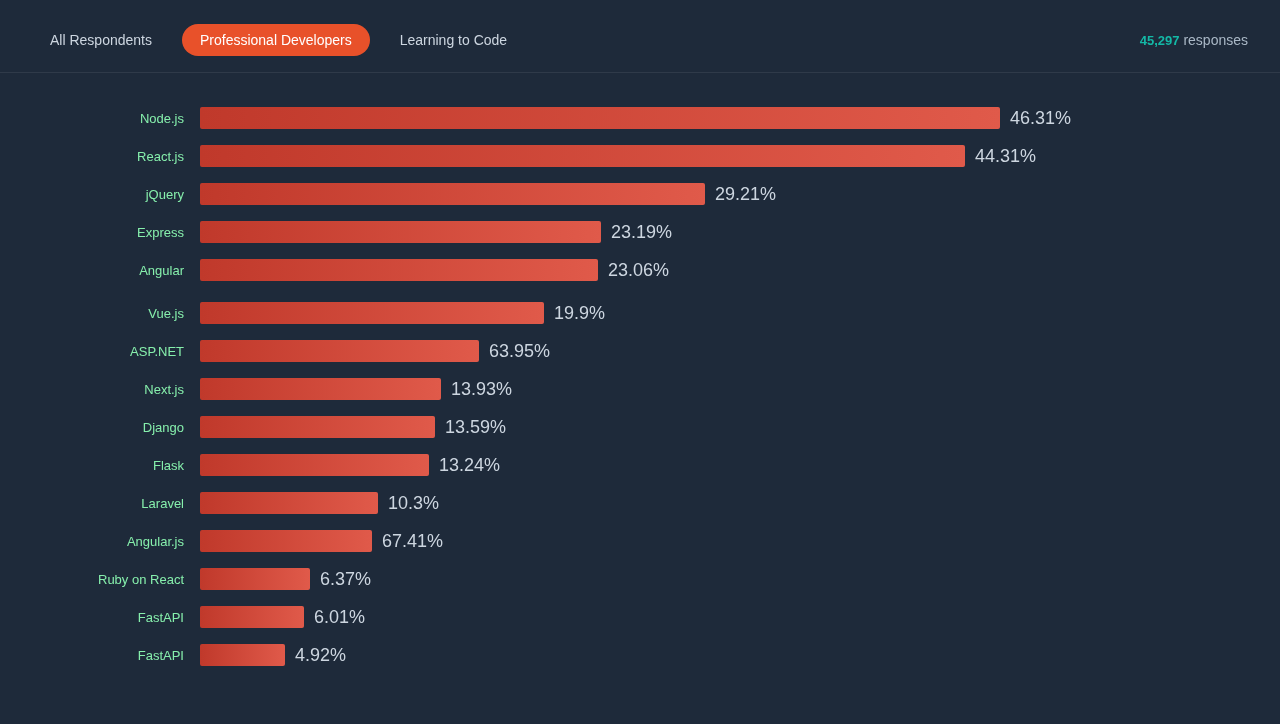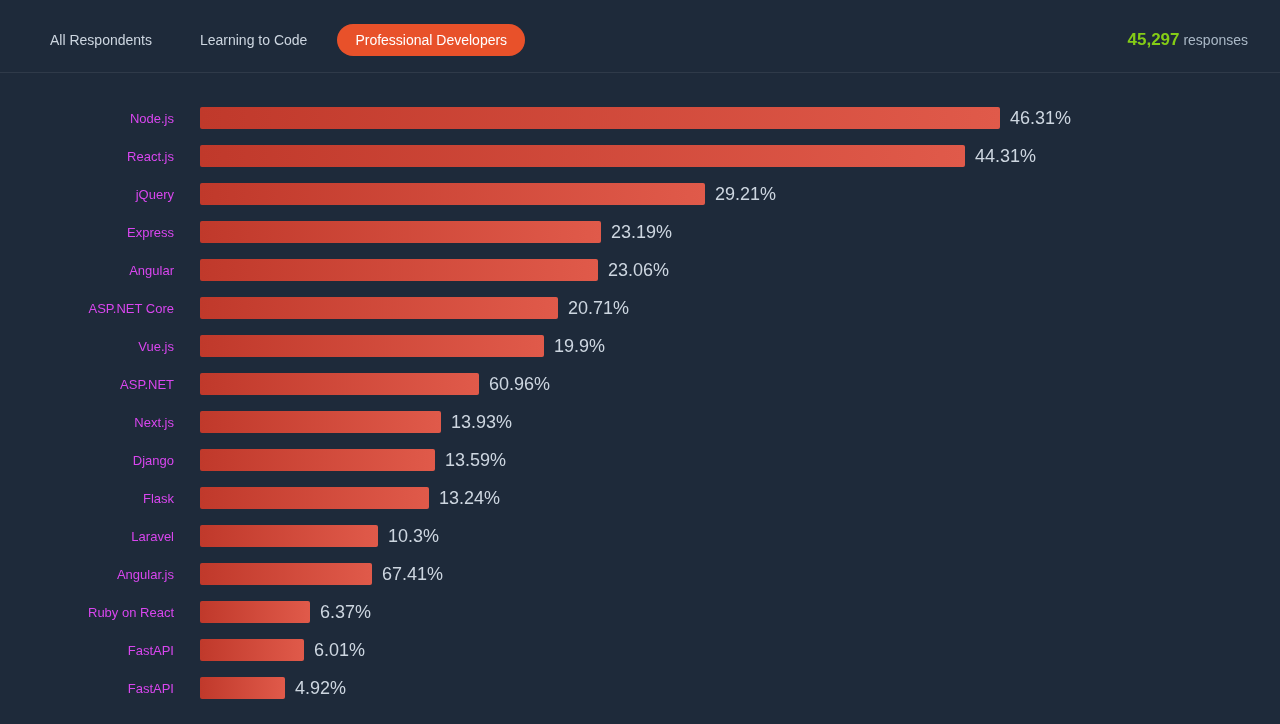--- a/index.html
+++ b/index.html
@@ -33,42 +33,42 @@
       background-color: #e8512a;
       color: #fff;
     }
     .responses {
       margin-left: auto;
       font-size: 14px;
       color: #aab8c6;
     }
     .responses span.count {
       font-weight: bold;
-      color: #84cc16;
-      font-size: 17px;
+      color: #14b8a6;
+      font-size: 13px;
     }
 
     
     .chart-container {
       padding: 30px 60px 30px 0;
     }
 
     .bar-row {
       display: flex;
       align-items: center;
       margin-bottom: 3px;
       height: 30px;
     }
 
     .bar-label {
       width: 200px;
       text-align: right;
-      padding-right: 26px;
+      padding-right: 16px;
       font-size: 13px;
-      color: #d946ef;
+      color: #86efac;
       flex-shrink: 0;
     }
 
     .bar-track {
       flex: 1;
       display: flex;
       align-items: center;
     }
 
     .bar-fill {
@@ -84,22 +84,22 @@
       color: #cdd6e0;
       white-space: nowrap;
     }
   </style>
 </head>
 <body>
 
 <div class="header">
   <div id="tabs-container" style="display:flex; align-items:center; gap:4px;">
       <div class="tab">All Respondents</div>
+      <div class="tab active">Professional Developers</div>
       <div class="tab">Learning to Code</div>
-      <div class="tab active">Professional Developers</div>
     </div>
   <div class="responses">
     <span class="count">45,297</span>
     <span> responses</span>
   </div>
 </div>
 
 <div class="chart-container">
   <div id="bars-container">
       <div class="bar-row">
@@ -135,41 +135,34 @@
       </div>
       <div style="height: 5px;"></div>
       <div class="bar-row">
         <div class="bar-label">Angular</div>
         <div class="bar-track">
           <div class="bar-fill" style="width: 398px;"></div>
           <div class="bar-value">23.06%</div>
         </div>
       </div>
       <div style="height: 5px;"></div>
-      <div class="bar-row">
-        <div class="bar-label">ASP.NET Core</div>
-        <div class="bar-track">
-          <div class="bar-fill" style="width: 358px;"></div>
-          <div class="bar-value">20.71%</div>
-        </div>
-      </div>
       <div style="height: 5px;"></div>
       <div class="bar-row">
         <div class="bar-label">Vue.js</div>
         <div class="bar-track">
           <div class="bar-fill" style="width: 344px;"></div>
           <div class="bar-value">19.9%</div>
         </div>
       </div>
       <div style="height: 5px;"></div>
       <div class="bar-row">
         <div class="bar-label">ASP.NET</div>
         <div class="bar-track">
           <div class="bar-fill" style="width: 279px;"></div>
-          <div class="bar-value">60.96%</div>
+          <div class="bar-value">63.95%</div>
         </div>
       </div>
       <div style="height: 5px;"></div>
       <div class="bar-row">
         <div class="bar-label">Next.js</div>
         <div class="bar-track">
           <div class="bar-fill" style="width: 241px;"></div>
           <div class="bar-value">13.93%</div>
         </div>
       </div>

